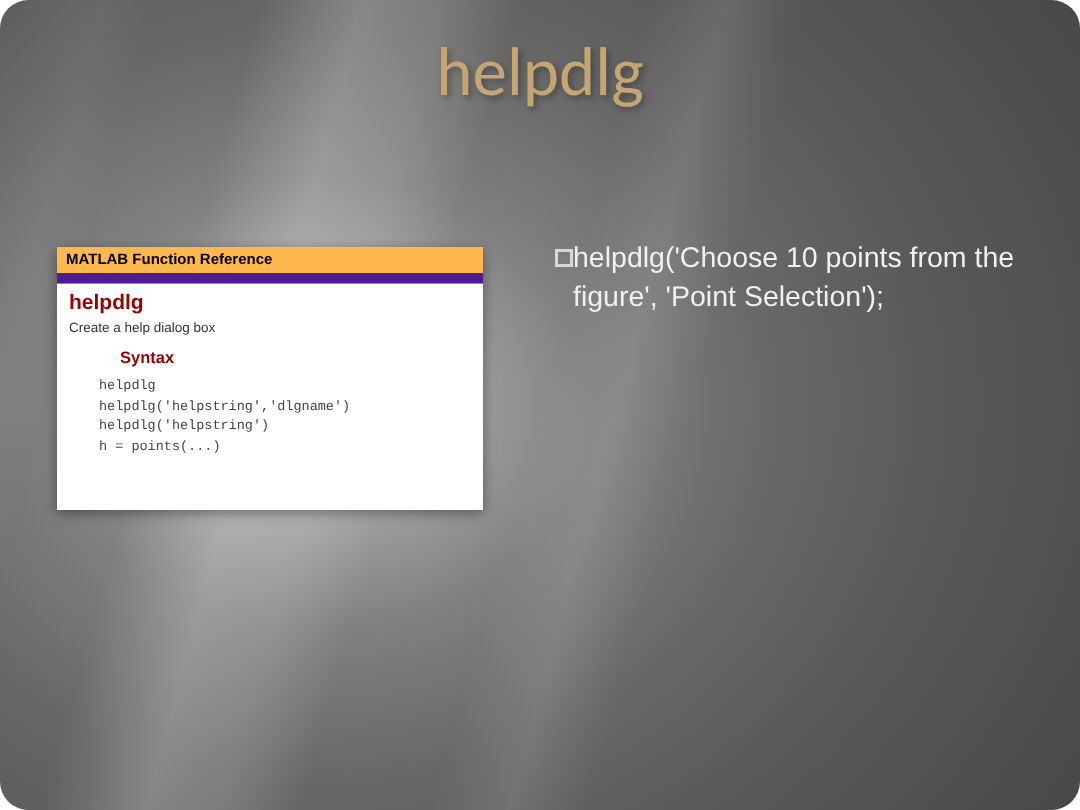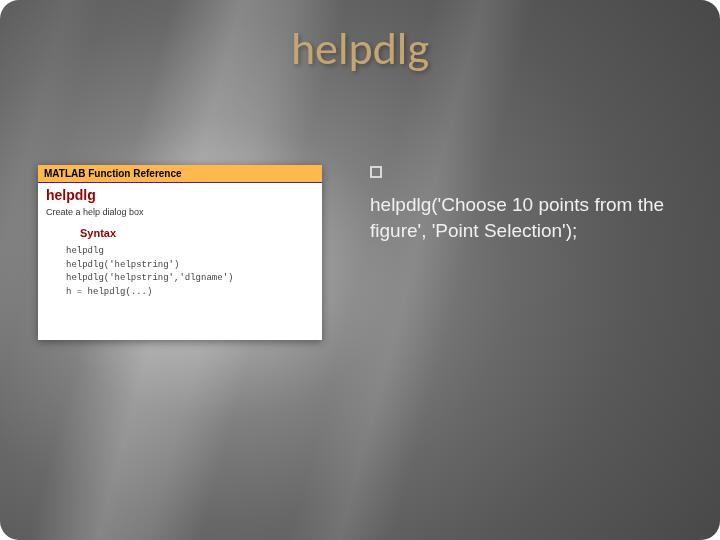--- a/index.html
+++ b/index.html
@@ -67,21 +67,21 @@
       height: 175px;
       background: #ffffff;
       box-shadow: 0 2px 8px rgba(0,0,0,0.4);
     }
     .doc-header-bar {
       background: #ffb84d;
       padding: 3px 6px;
       font-size: 10px;
       font-weight: bold;
       color: #000;
-      border-bottom: 1px solid #4c1d95;
+      border-bottom: 7px solid #4c1d95;
     }
     .doc-fn-name {
       padding: 4px 8px 2px 8px;
       font-size: 14px;
       font-weight: bold;
       color: #990000;
     }
     .doc-desc {
       padding: 2px 8px 8px 8px;
       font-size: 9px;
@@ -106,22 +106,20 @@
     }
     .bullet-section {
       position: absolute;
       top: 160px;
       left: 370px;
       width: 330px;
     }
     .bullet-item {
       display: flex;
       align-items: flex-start;
-      gap: 14px;
-      flex-direction: column;
     }
     .bullet-marker {
       flex-shrink: 0;
       width: 12px;
       height: 12px;
       border: 2px solid #d8d8d8;
       margin-top: 6px;
     }
     .bullet-text {
       font-size: 19px;
@@ -137,23 +135,23 @@
 
   <div class="title">helpdlg</div>
 
   <div class="doc-panel">
     <div class="doc-header-bar">MATLAB Function Reference</div>
     <div class="doc-fn-name">helpdlg</div>
     <div class="doc-desc">Create a help dialog box</div>
     <div class="doc-section">Syntax</div>
     <div class="doc-code">
       <div>helpdlg</div>
+      <div>helpdlg('helpstring','dlgname')</div>
       <div>helpdlg('helpstring')</div>
-      <div>helpdlg('helpstring','dlgname')</div>
-      <div>h = helpdlg(...)</div>
+      <div>h = points(...)</div>
     </div>
   </div>
 
   <div class="bullet-section">
     <div class="bullet-item">
       <div class="bullet-marker"></div>
       <div class="bullet-text">helpdlg('Choose 10 points from the figure', 'Point Selection');</div>
     </div>
   </div>
 

